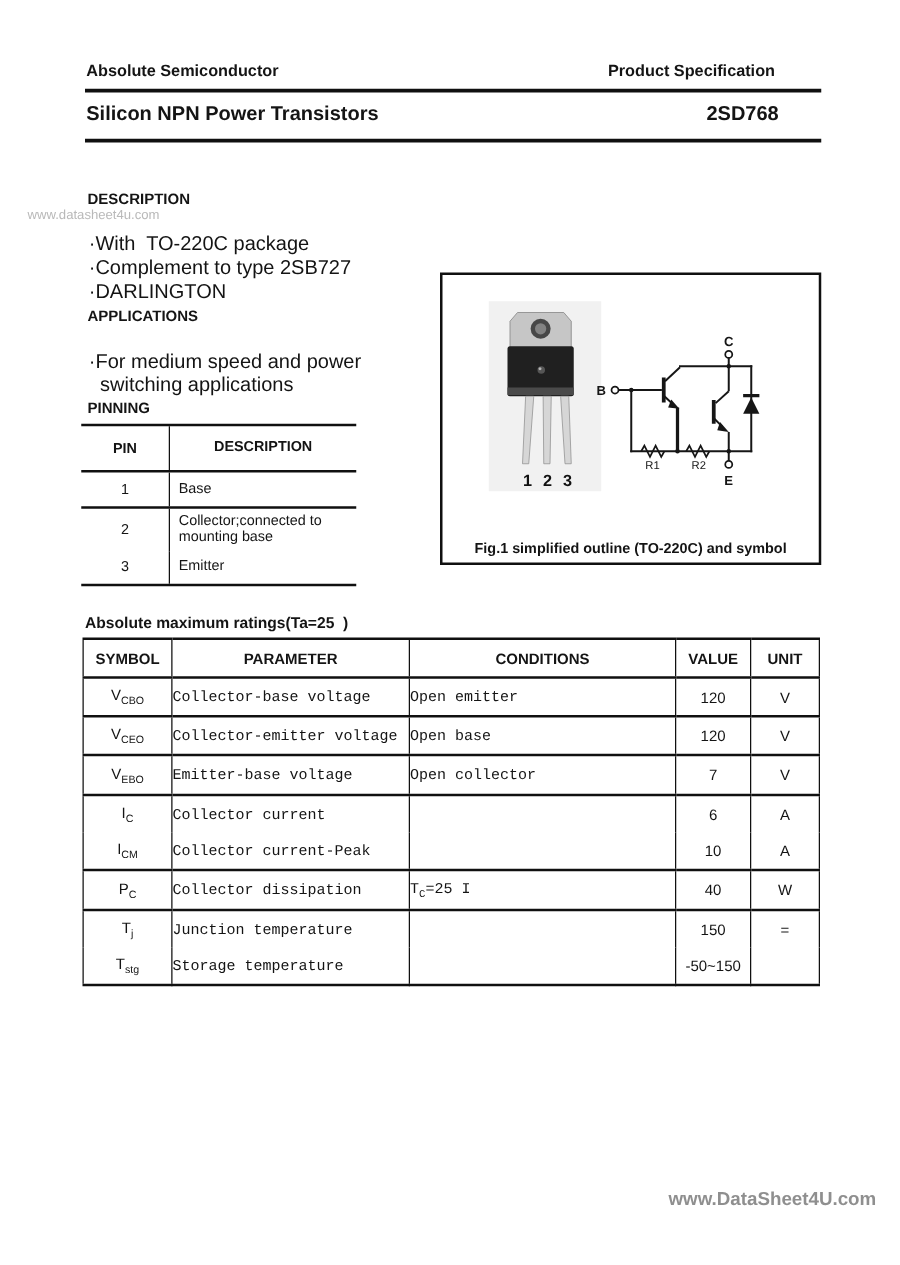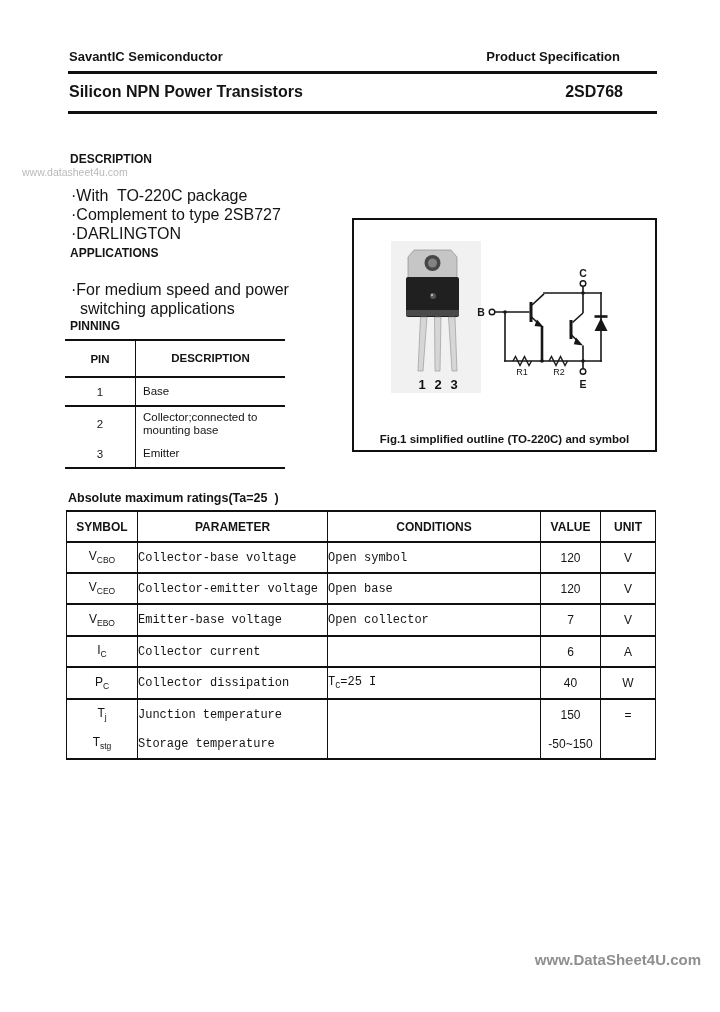--- a/index.html
+++ b/index.html
@@ -44,21 +44,21 @@
   td.par,td.cond{text-align:left;padding-left:9px;font-family:Liberation Mono, monospace;}
   td.val,td.unit{text-align:center;}
   sub{font-size:8.5px;}
   .footer{position:absolute;right:19px;top:951px;font-size:15px;font-weight:bold;color:#8f8f8f;}
 </style>
 </head>
 <body>
 
 <div class="page">
 
-  <div class="abs company">SavantIC Semiconductor</div>
+  <div class="abs company">Absolute Semiconductor</div>
   <div class="abs spec">Product Specification</div>
   <div class="hr" style="left:68px;top:71px;width:589px;"></div>
   <div class="abs title">Silicon NPN Power Transistors</div>
   <div class="abs part">2SD768</div>
   <div class="hr" style="left:68px;top:111px;width:589px;"></div>
 
   <div class="abs watermark">www.datasheet4u.com</div>
 
   <div class="abs h2" style="left:70px;top:152px;">DESCRIPTION</div>
   <div class="abs txt" style="left:71px;top:171px;">·With&nbsp; TO-220C package</div>
@@ -174,21 +174,21 @@
         <tr>
       <th>SYMBOL</th>
       <th>PARAMETER</th>
       <th>CONDITIONS</th>
       <th>VALUE</th>
       <th>UNIT</th>
     </tr>
     <tr>
       <td class="sym"><span>V</span><sub>CBO</sub></td>
       <td class="par">Collector-base voltage</td>
-      <td class="cond">Open symbol</td>
+      <td class="cond">Open emitter</td>
       <td class="val">120</td>
       <td class="unit">V</td>
     </tr>
     <tr>
       <td class="sym"><span>V</span><sub>CEO</sub></td>
       <td class="par">Collector-emitter voltage</td>
       <td class="cond">Open base</td>
       <td class="val">120</td>
       <td class="unit">V</td>
     </tr>
@@ -199,20 +199,27 @@
       <td class="val">7</td>
       <td class="unit">V</td>
     </tr>
     <tr>
       <td class="sym"><span>I</span><sub>C</sub></td>
       <td class="par">Collector current</td>
       <td class="cond"></td>
       <td class="val">6</td>
       <td class="unit">A</td>
     </tr>
+    <tr class="nt">
+      <td class="sym"><span>I</span><sub>CM</sub></td>
+      <td class="par">Collector current-Peak</td>
+      <td class="cond"></td>
+      <td class="val">10</td>
+      <td class="unit">A</td>
+    </tr>
     <tr>
       <td class="sym" style="height:30px;"><span>P</span><sub>C</sub></td>
       <td class="par">Collector dissipation</td>
       <td class="cond"><span>T</span><sub>C</sub><span>=25&nbsp;I</span></td>
       <td class="val">40</td>
       <td class="unit">W</td>
     </tr>
     <tr>
       <td class="sym"><span>T</span><sub>j</sub></td>
       <td class="par">Junction temperature</td>

